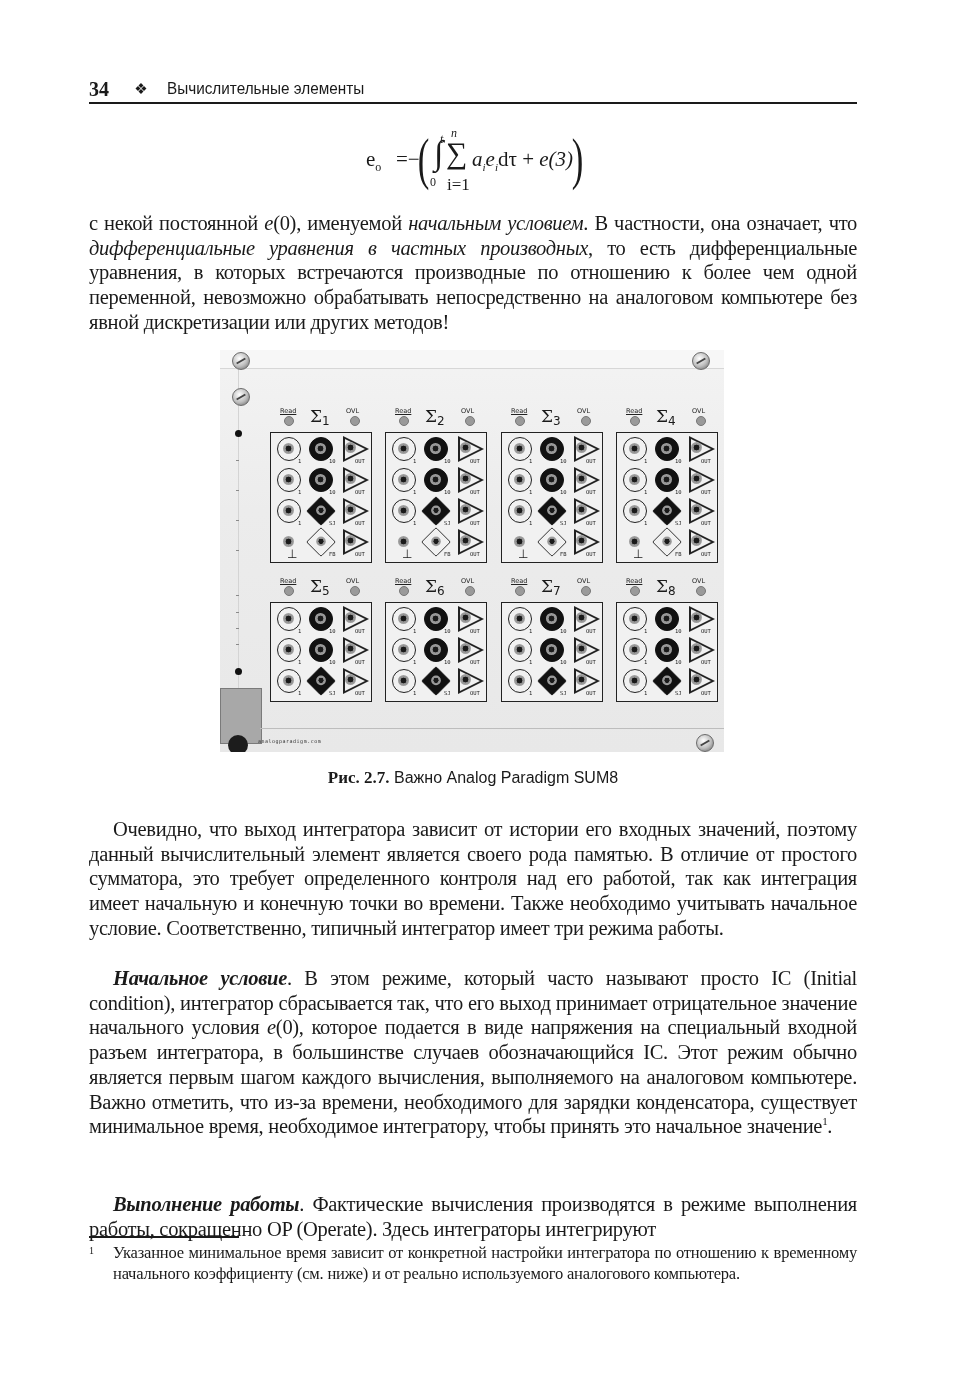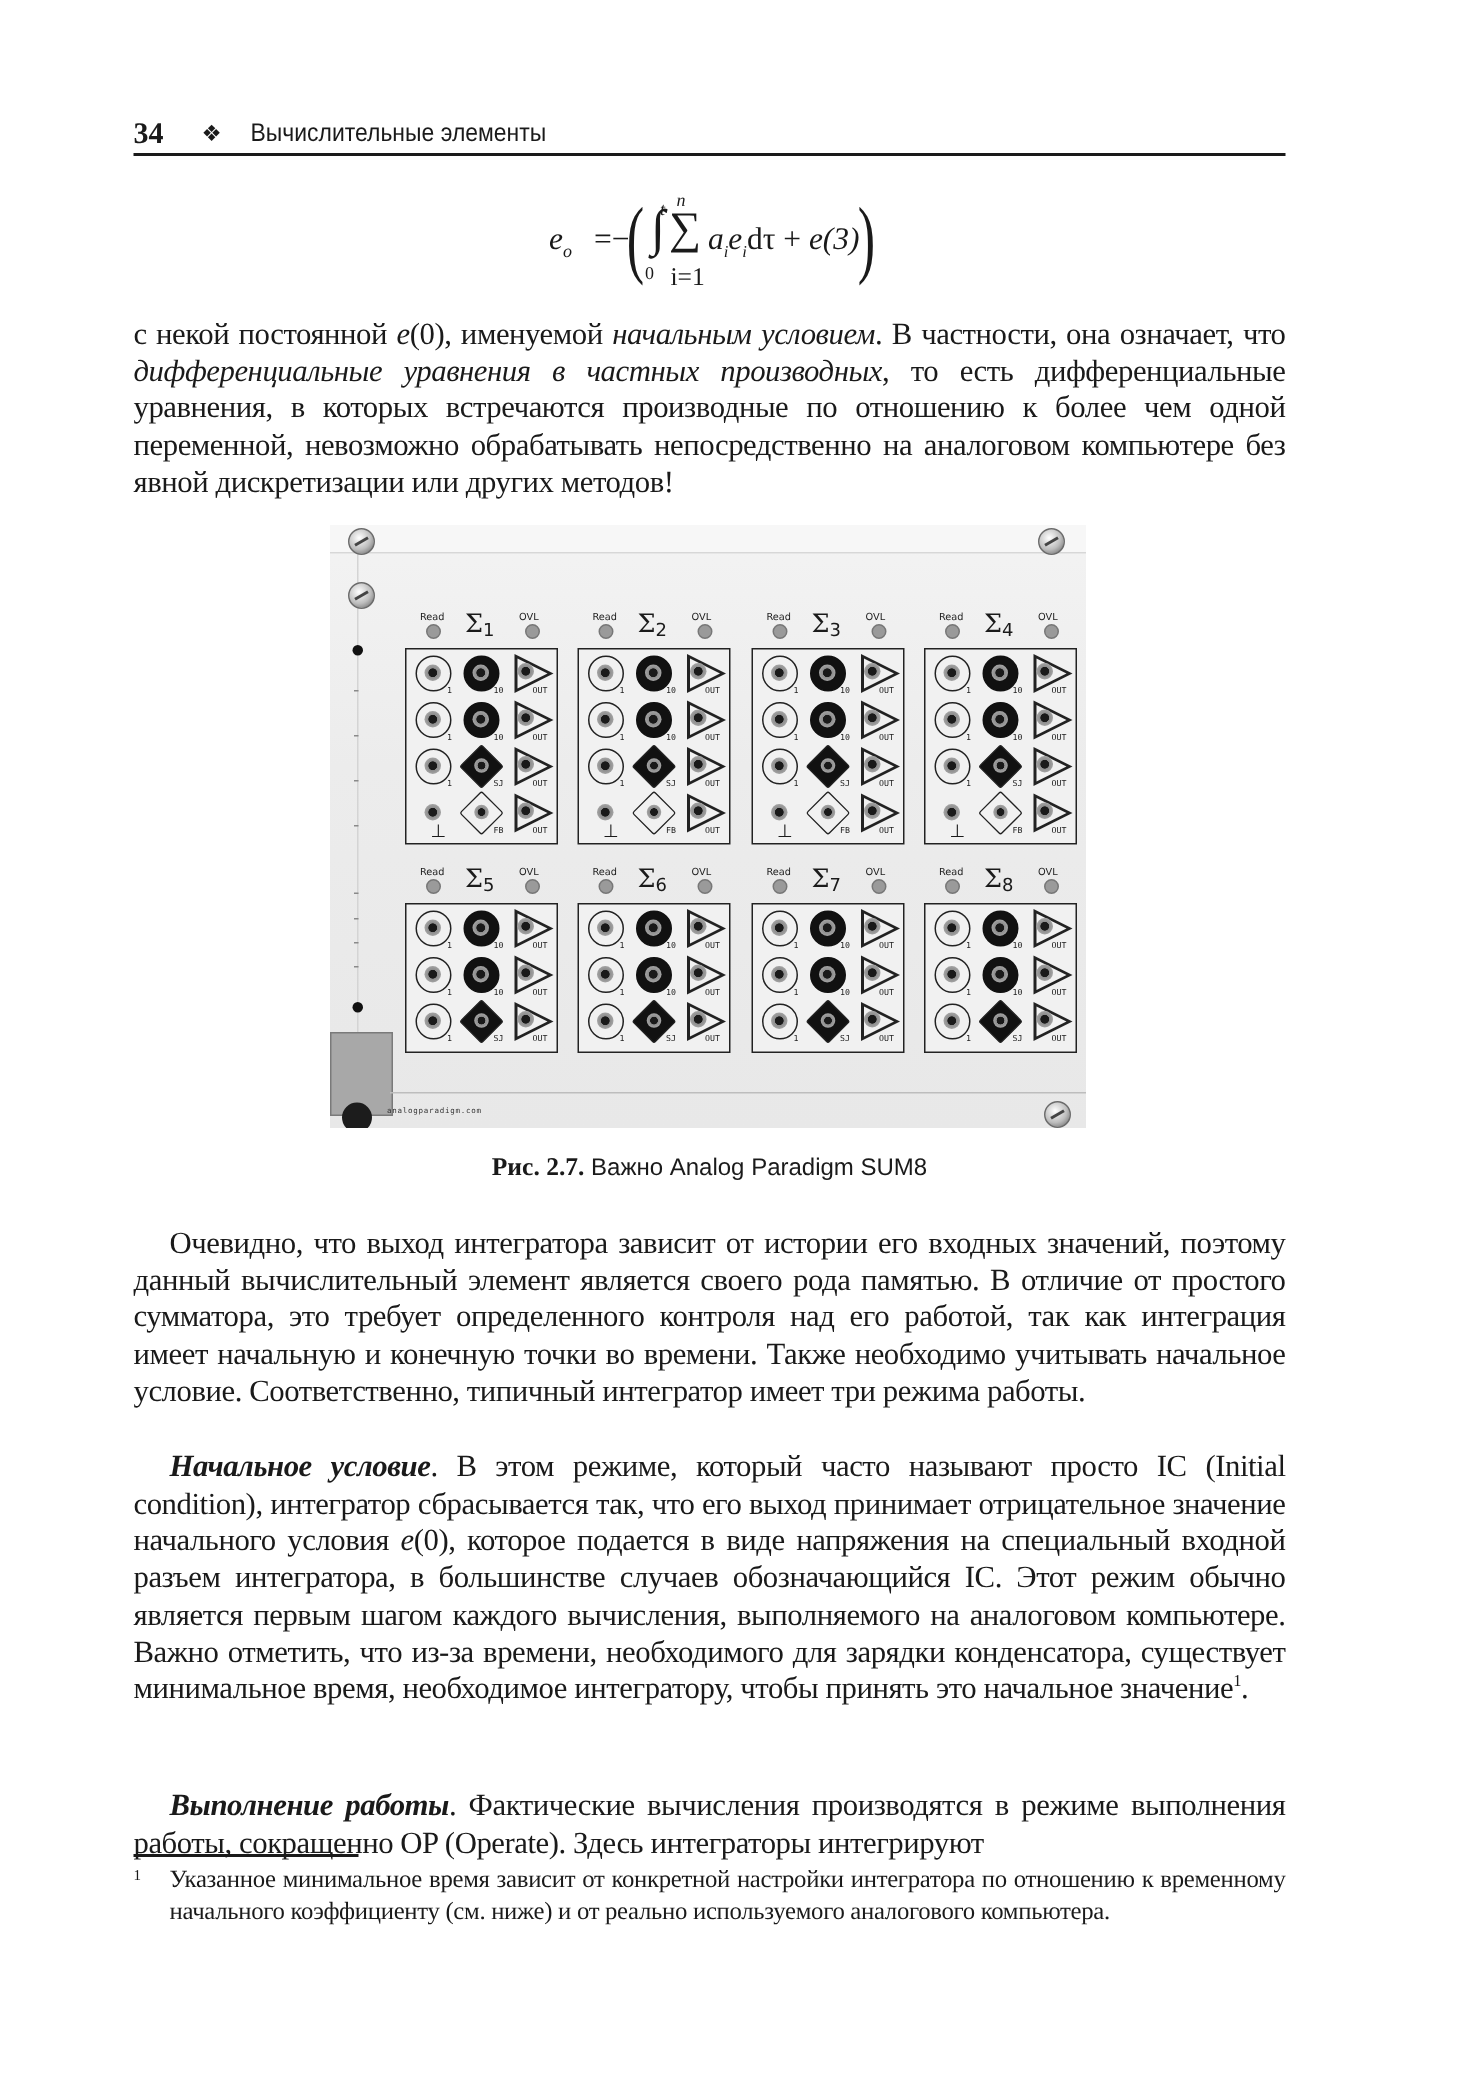--- a/index.html
+++ b/index.html
@@ -17,21 +17,21 @@
   }
   .run-header .pno { font-family: "Liberation Serif", serif; font-size: 20px; font-weight: bold; width: 34px; }
   .run-header .orn { font-size: 15px; width: 36px; text-align: center; }
   .run-header .title { font-size: 17px; margin-left: 8px; transform: scaleX(0.9); transform-origin: left center; }
 
   
   .formula {
     position: absolute; left: 360px; top: 130px; height: 64px; width: 260px;
     font-family: "Liberation Serif", serif; font-size: 21px;
   }
-  .formula .f-lhs { position: absolute; left: 6px; top: 17px; font-style: italic; }
+  .formula .f-lhs { position: absolute; left: 6px; top: 17px; }
   .formula .f-lhs sub { font-size: 12px; }
   .formula .f-eq { position: absolute; left: 36px; top: 17px; }
   .formula .paren { position: absolute; top: 0; font-size: 58px; line-height: 58px; transform: scaleX(0.6); font-weight: 200; }
   .formula .p-l { left: 54px; }
   .formula .p-r { left: 208px; }
   .formula .int { position: absolute; left: 74px; top: 4px; font-size: 34px; }
   .formula .int-t { position: absolute; left: 80px; top: 2px; font-size: 12px; font-style: italic; }
   .formula .int-0 { position: absolute; left: 70px; top: 45px; font-size: 12px; }
   .formula .sum { position: absolute; left: 86px; top: 6px; font-size: 30px; }
   .formula .sum-n { position: absolute; left: 91px; top: -4px; font-size: 12px; font-style: italic; }
@@ -66,21 +66,21 @@
   .screw::after { content: ""; position: absolute; left: 3px; top: 7px; width: 10px; height: 2px; background: #444; transform: rotate(-30deg); }
   .led-dot { position: absolute; width: 7px; height: 7px; border-radius: 50%; background: #111; }
   .tick { position: absolute; width: 3px; height: 1px; background: #8a8a8a; }
   .usb-box { position: absolute; left: 0; top: 338px; width: 40px; height: 54px; background: #a8a8a8; border: 1px solid #7a7a7a; }
   .jack-black-corner { position: absolute; left: 8px; top: 385px; width: 20px; height: 20px; border-radius: 50%; background: #1c1c1c; }
   .url-txt { position: absolute; left: 38px; top: 388px; font-family: "DejaVu Sans Mono", monospace; font-size: 5px; color: #333; letter-spacing: 0.5px; }
   .bottom-line { position: absolute; left: 40px; top: 378px; width: 464px; height: 1px; background: #bdbdbd; }
 
   .module { position: absolute; width: 102px; }
   .module .mhead { position: relative; height: 30px; font-family: "DejaVu Sans", sans-serif; }
-  .module .lbl-read { position: absolute; left: 10px; top: 5px; font-size: 6.5px; color: #222; }
+  .module .lbl-read { position: absolute; left: 10px; top: 5px; font-size: 6.5px; color: #222; text-decoration: underline; }
   .module .lbl-ovl { position: absolute; left: 76px; top: 5px; font-size: 6.5px; color: #222; }
   .module .lamp { position: absolute; top: 14px; width: 8px; height: 8px; border-radius: 50%; background: #9a9a9a; border: 1px solid #777; }
   .module .lamp.l1 { left: 14px; }
   .module .lamp.l2 { left: 80px; }
   .module .sig { position: absolute; left: 40px; top: 4px; font-size: 17px; font-family: "DejaVu Serif", serif; }
   .module .sig sub { font-size: 12px; font-family: "DejaVu Sans", sans-serif; vertical-align: -3px; }
   .module .grid { border: 1.5px solid #222; background: #f1f1f1; padding: 3px 0 2px 0; }
   .module .row { position: relative; height: 31px; }
   .jack {
     position: absolute; width: 24px; height: 24px; border-radius: 50%;

